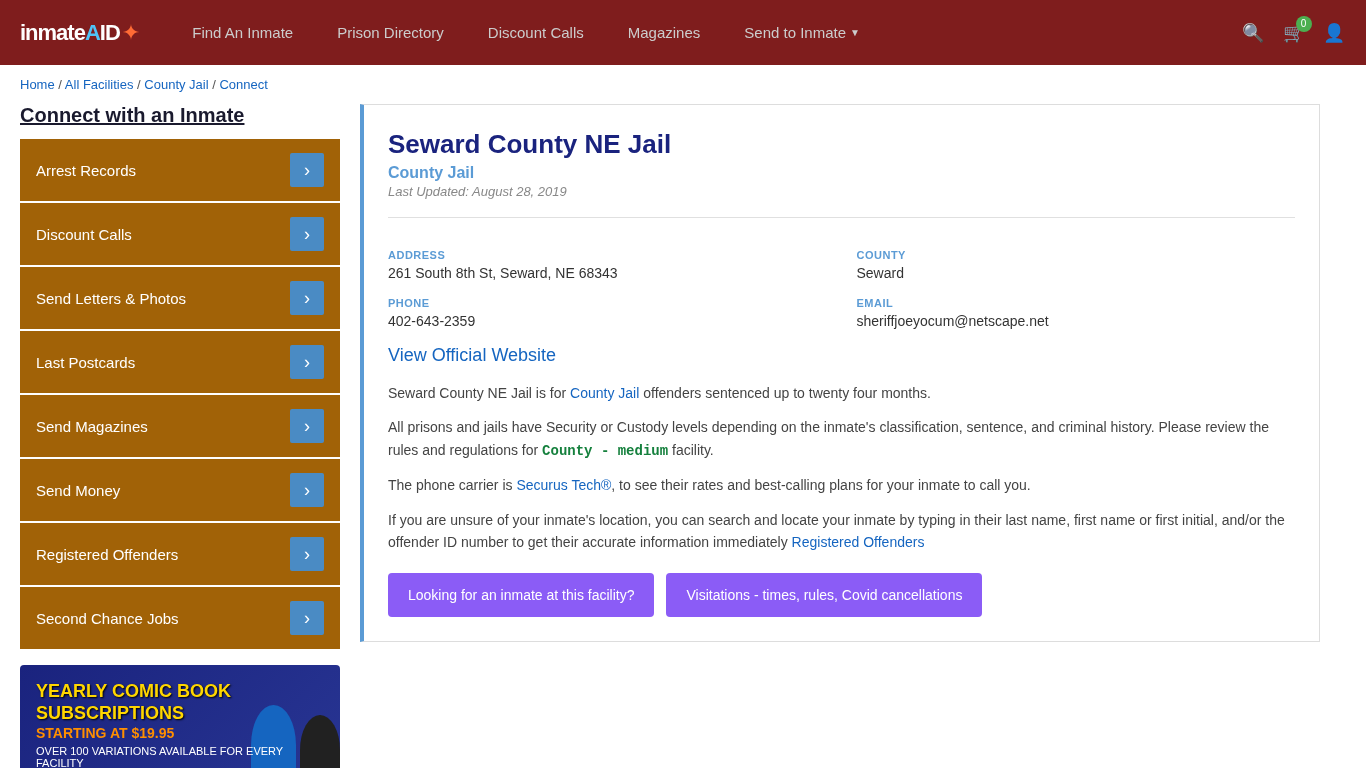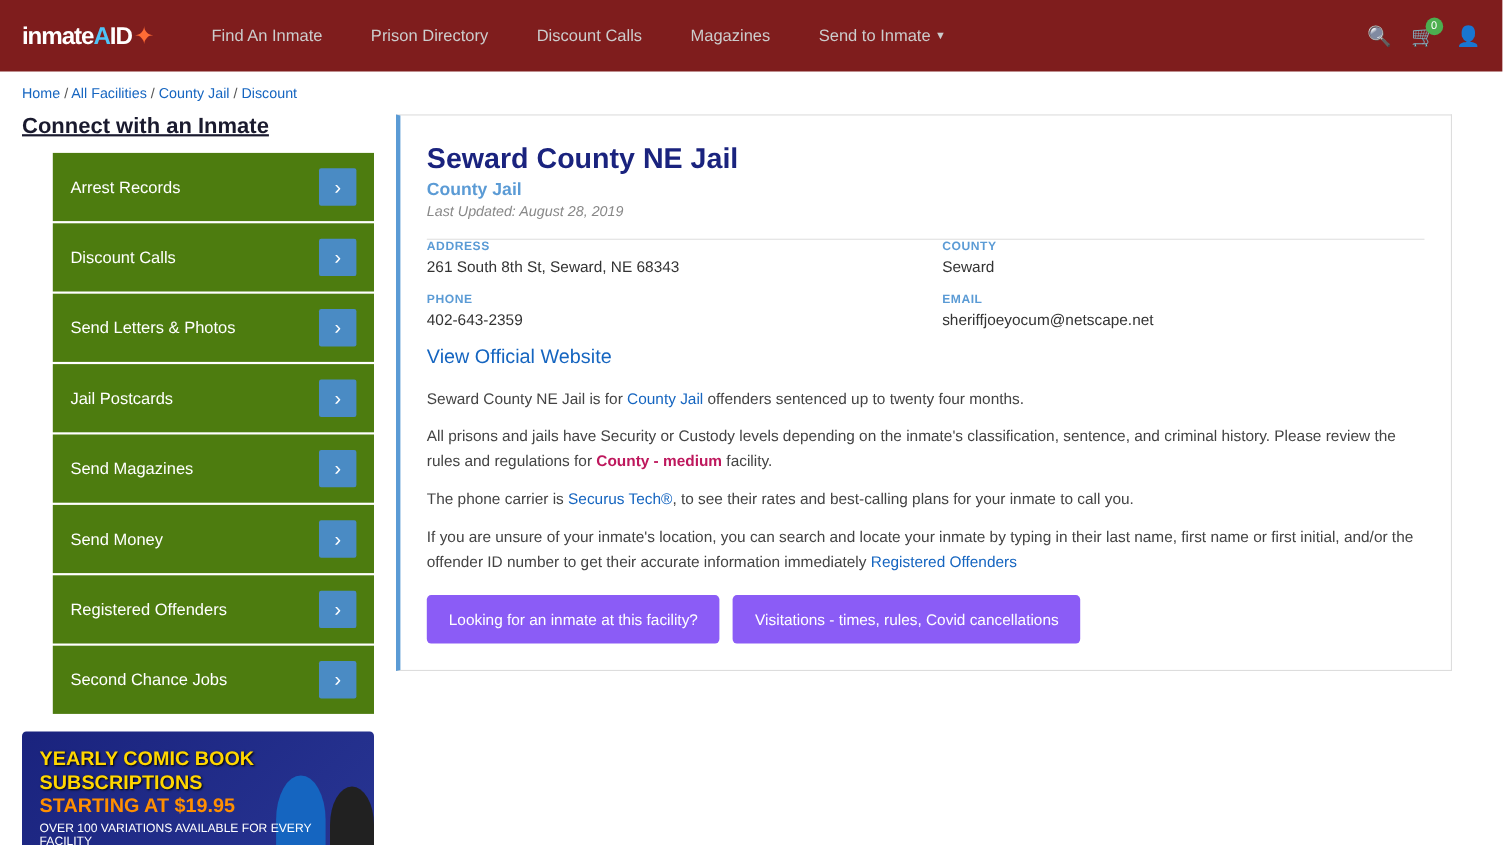--- a/index.html
+++ b/index.html
@@ -96,30 +96,29 @@
       text-decoration: underline;
       color: #1a1a2e;
       margin-bottom: 12px;
     }
     .sidebar-menu {
       display: flex;
       flex-direction: column;
       gap: 2px;
     }
     .sidebar-item {
-      background: #4d7c0f;
+      background: #a16207;
       color: #fff;
       display: flex;
       align-items: center;
       justify-content: space-between;
       padding: 14px 16px;
       cursor: pointer;
       font-size: 15px;
       font-weight: 500;
-      margin-left: 28px;
     }
     .sidebar-item .chevron {
       background: #4a8bc4;
       width: 34px; height: 34px;
       display: flex; align-items: center; justify-content: center;
       font-size: 18px;
       border-radius: 2px;
     }
     .ad-banner {
       margin-top: 16px;
@@ -140,21 +139,21 @@
       text-shadow: 1px 1px 2px #000;
       line-height: 1.2;
     }
     .ad-banner-subtitle {
       color: #fff;
       font-size: 11px;
       margin-top: 4px;
     }
     .ad-banner-price {
       color: #ff8f00;
-      font-size: 18px;
+      font-size: 14px;
       font-weight: bold;
     }
 
     
     .content {
       flex: 1;
     }
     .facility-card {
       border: 1px solid #ddd;
       border-radius: 0;
@@ -178,21 +177,21 @@
       font-size: 13px;
       color: #888;
       font-style: italic;
       margin-bottom: 18px;
     }
     .info-grid {
       display: grid;
       grid-template-columns: 1fr 1fr;
       gap: 16px 30px;
       border-top: 1px solid #e0e0e0;
-      padding-top: 0;
+      padding-top: 31px;
       margin-bottom: 16px;
     }
     .info-block {}
     .info-label {
       font-size: 11px;
       font-weight: bold;
       color: #5b9bd5;
       letter-spacing: 0.5px;
       text-transform: uppercase;
       margin-bottom: 4px;
@@ -212,21 +211,21 @@
       color: #444;
       font-size: 14px;
     }
     .facility-desc p {
       margin-bottom: 12px;
     }
     .facility-desc a {
       color: #1565c0;
       text-decoration: none;
     }
-    .facility-desc a.green-link { color: #be185d; font-weight: 600; }
+    .facility-desc a.green-link { color: #15803d; font-weight: 600; font-family: Liberation Mono, monospace; }
     .action-buttons {
       display: flex;
       gap: 12px;
       margin-top: 20px;
     }
     .btn-green {
       background: #8b5cf6;
       color: #fff;
       border: none;
       padding: 14px 20px;
@@ -264,42 +263,42 @@
   </div>
 </header>
 
 <div class="breadcrumb">
   <a href="#">Home</a>
   <span> / </span>
   <a href="#">All Facilities</a>
   <span> / </span>
   <a href="#">County Jail</a>
   <span> / </span>
-  <a href="#">Discount</a>
+  <a href="#">Connect</a>
 </div>
 
 <div class="main-container">
 
   <div class="sidebar">
     <div class="sidebar-title">Connect with an Inmate</div>
     <div class="sidebar-menu">
       <div class="sidebar-item">
         <span>Arrest Records</span>
         <span class="chevron">›</span>
       </div>
       <div class="sidebar-item">
         <span>Discount Calls</span>
         <span class="chevron">›</span>
       </div>
       <div class="sidebar-item">
         <span>Send Letters &amp; Photos</span>
         <span class="chevron">›</span>
       </div>
       <div class="sidebar-item">
-        <span>Jail Postcards</span>
+        <span>Last Postcards</span>
         <span class="chevron">›</span>
       </div>
       <div class="sidebar-item">
         <span>Send Magazines</span>
         <span class="chevron">›</span>
       </div>
       <div class="sidebar-item">
         <span>Send Money</span>
         <span class="chevron">›</span>
       </div>

